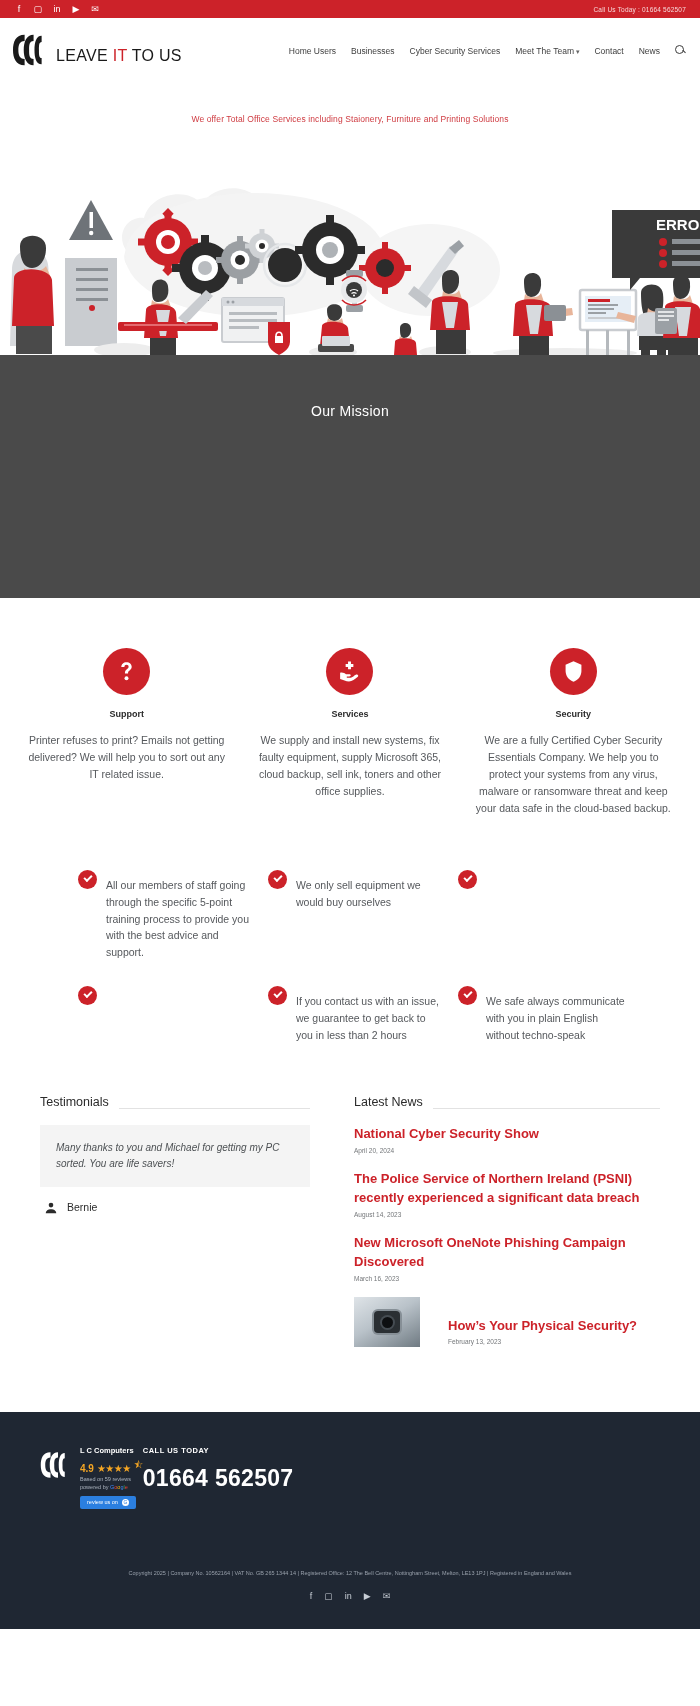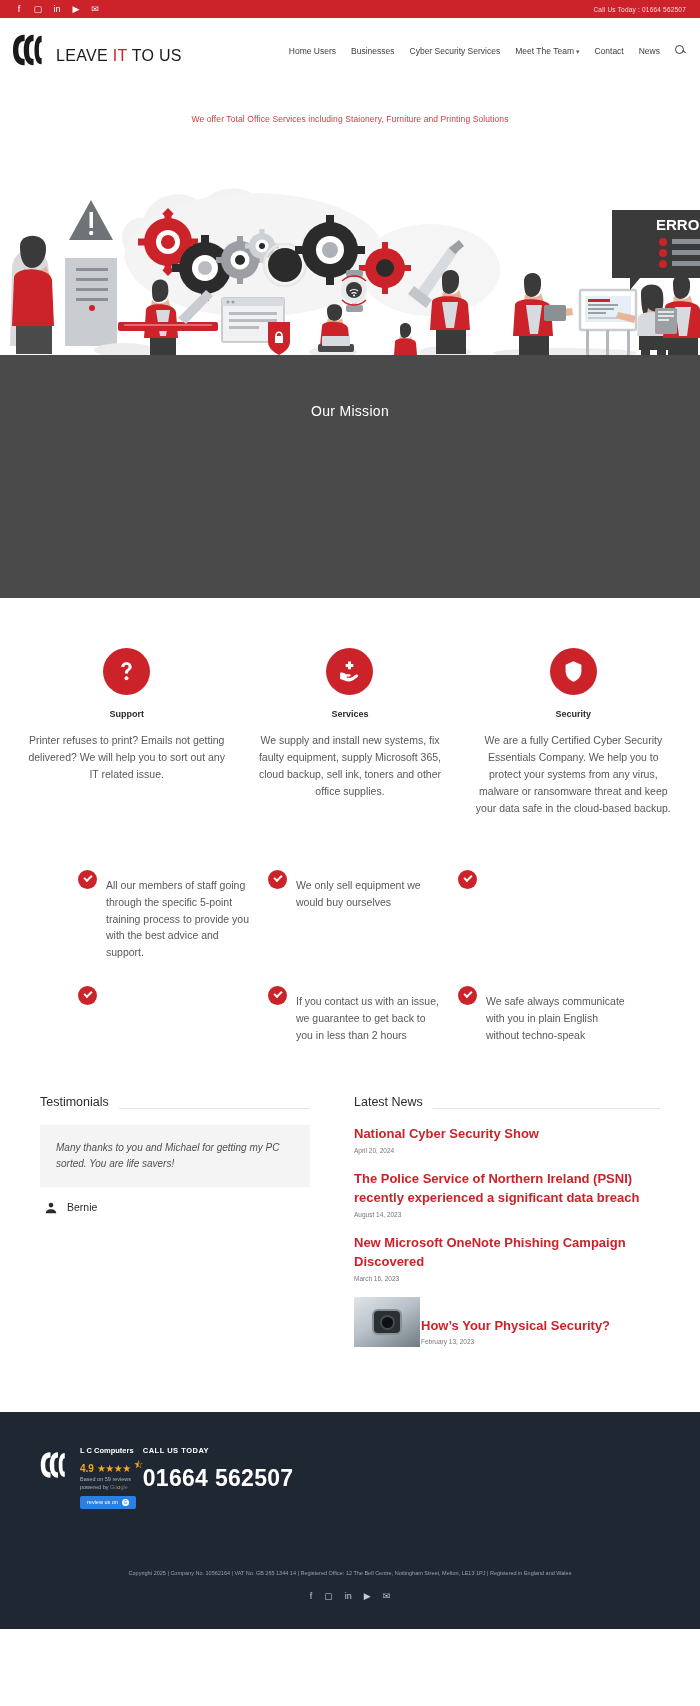--- a/index.html
+++ b/index.html
@@ -140,21 +140,21 @@
     color: #4d5154;
     margin-bottom: 14px;
   }
   .quote-author { display: flex; align-items: flex-start; gap: 9px; padding-left: 4px; }
   .author-icon { width: 14px; height: 14px; fill: #2b2b2b; }
   .author-name { font-size: 10.5px; color: #2b2b2b; }
 
   .news-item { margin-bottom: 15px; }
   .news-title { font-size: 13px; color: #cc2229; line-height: 1.45; font-weight: bold; cursor: pointer; margin-top: 16px; }
   .news-date { font-size: 6.5px; color: #74777a; margin-top: 3px; }
-  .news-with-thumb { display: flex; gap: 1px; align-items: flex-start; margin-top: 4px; }
+  .news-with-thumb { display: flex; gap: 28px; align-items: flex-start; margin-top: 4px; }
   .news-thumb {
     flex: 0 0 auto; width: 66px; height: 50px;
     background: linear-gradient(150deg,#dfe4e8 0%,#b9c2c9 45%,#6f7a82 100%);
     position: relative; overflow: hidden;
   }
   .news-thumb::after {
     content:""; position:absolute; left:20px; top:14px;
     width:26px; height:22px; border-radius:4px;
     background:#2a2f33; box-shadow: 0 0 0 2px #868f96;
   }

